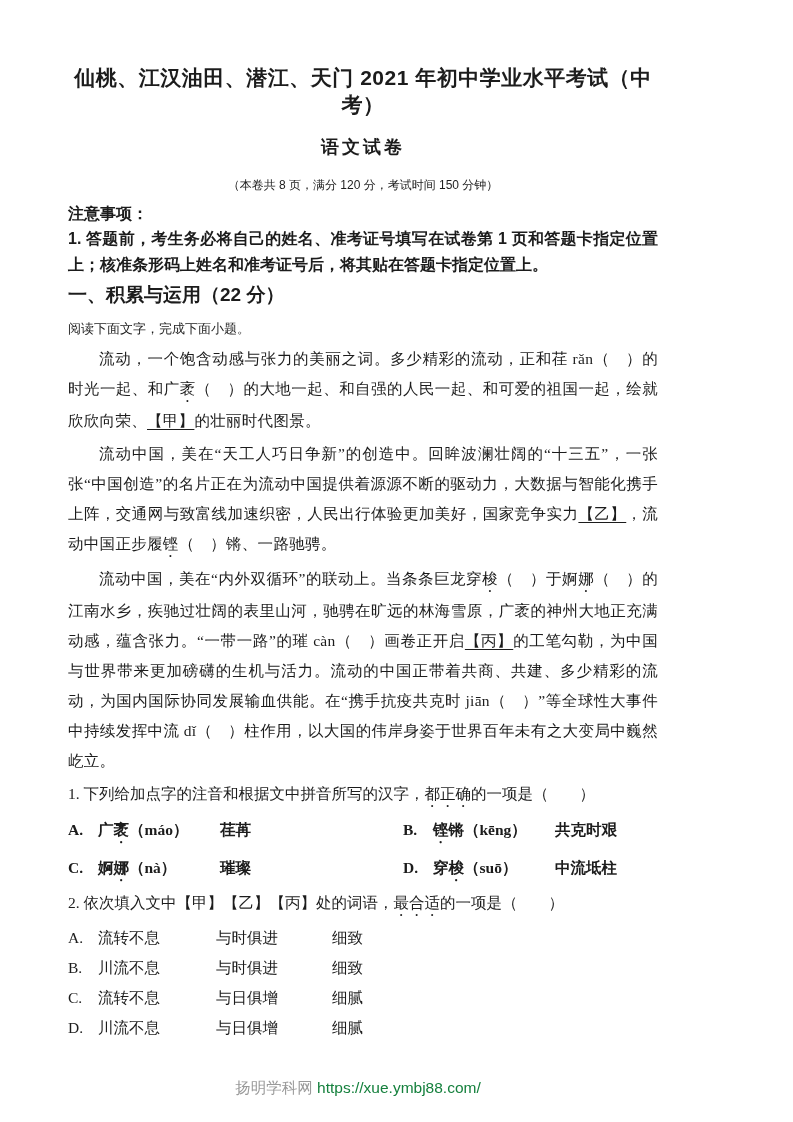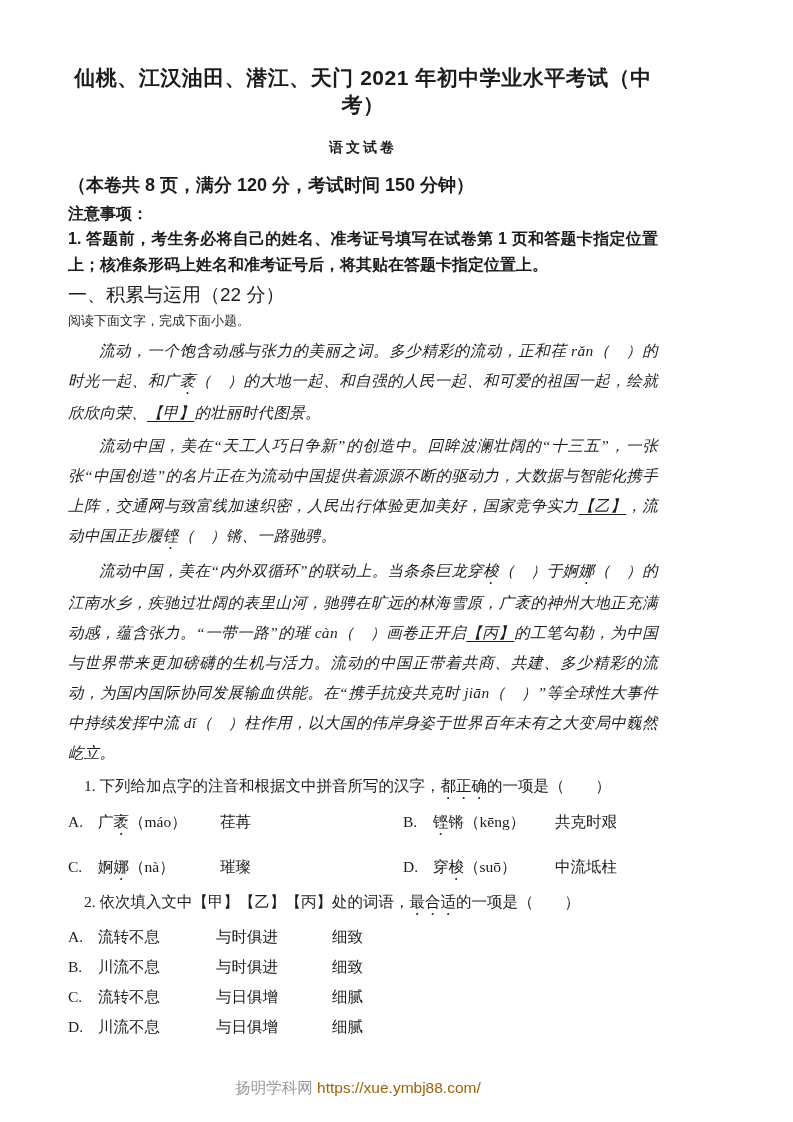--- a/index.html
+++ b/index.html
@@ -26,79 +26,79 @@
     font-weight: 700;
     font-size: 21px;
     line-height: 27px;
     text-align: center;
     letter-spacing: 0.5px;
   }
   .subtitle {
     margin: 0 0 13px 0;
     font-family: "Liberation Sans", sans-serif;
     font-weight: 700;
-    font-size: 14px;
+    font-size: 18px;
     line-height: 28px;
     text-align: center;
     letter-spacing: 3px;
   }
   .info {
     margin: 0 0 5px 0;
     font-family: "Liberation Sans", sans-serif;
-    font-weight: 700;
-    font-size: 18px;
+    font-weight: 400;
+    font-size: 12px;
     line-height: 22px;
+    text-align: center;
   }
   .notice-head {
     font-family: "Liberation Sans", sans-serif;
     font-weight: 700;
     font-size: 16px;
     line-height: 25px;
   }
   .notice-item {
     font-family: "Liberation Sans", sans-serif;
     font-weight: 700;
     font-size: 16px;
     line-height: 25.5px;
     text-align: justify;
   }
   .sec-head {
-    margin: 5px 0 0 0;
-    font-family: "Liberation Sans", sans-serif;
-    font-weight: 400;
+    margin: 5px 0 8px 0;
+    font-family: "Liberation Sans", sans-serif;
+    font-weight: 700;
     font-size: 19px;
     line-height: 26px;
   }
   .intro {
     margin: 0 0 2px 0;
     font-size: 13px;
     line-height: 26px;
   }
   .para {
     margin: 0 0 3px 0;
-    font-style: italic;
     font-size: 15.5px;
     line-height: 30px;
     text-indent: 2em;
     text-align: justify;
     letter-spacing: 0.3px;
   }
   .stem {
     margin-top: 2px;
     font-size: 15.5px;
     line-height: 29px;
-    margin-left: 16px;
   }
   .q1-grid {
     display: grid;
     grid-template-columns: 335px 1fr;
-    row-gap: 14px;
+    row-gap: 7px;
     margin: 5px 0 3px 0;
     font-size: 15.5px;
     line-height: 28px;
+    font-weight: bold;
   }
   .opt-label {
     display: inline-block;
     min-width: 22px;
     margin-right: 8px;
   }
   .opt-word {
     display: inline-block;
     min-width: 122px;
   }
@@ -126,21 +126,21 @@
     left: 0;
     right: 0;
     bottom: 24px;
     text-align: center;
     font-family: "Liberation Sans", sans-serif;
     font-size: 15.5px;
     line-height: 20px;
     color: #9a9a9a;
   }
   .footer a {
-    color: #a16207;
+    color: #15803d;
     text-decoration: none;
   }
 </style>
 </head>
 <body>
 
 <div class="page">
 
   <h1 class="title">仙桃、江汉油田、潜江、天门 2021 年初中学业水平考试（中考）</h1>
   <h2 class="subtitle">语文试卷</h2>

